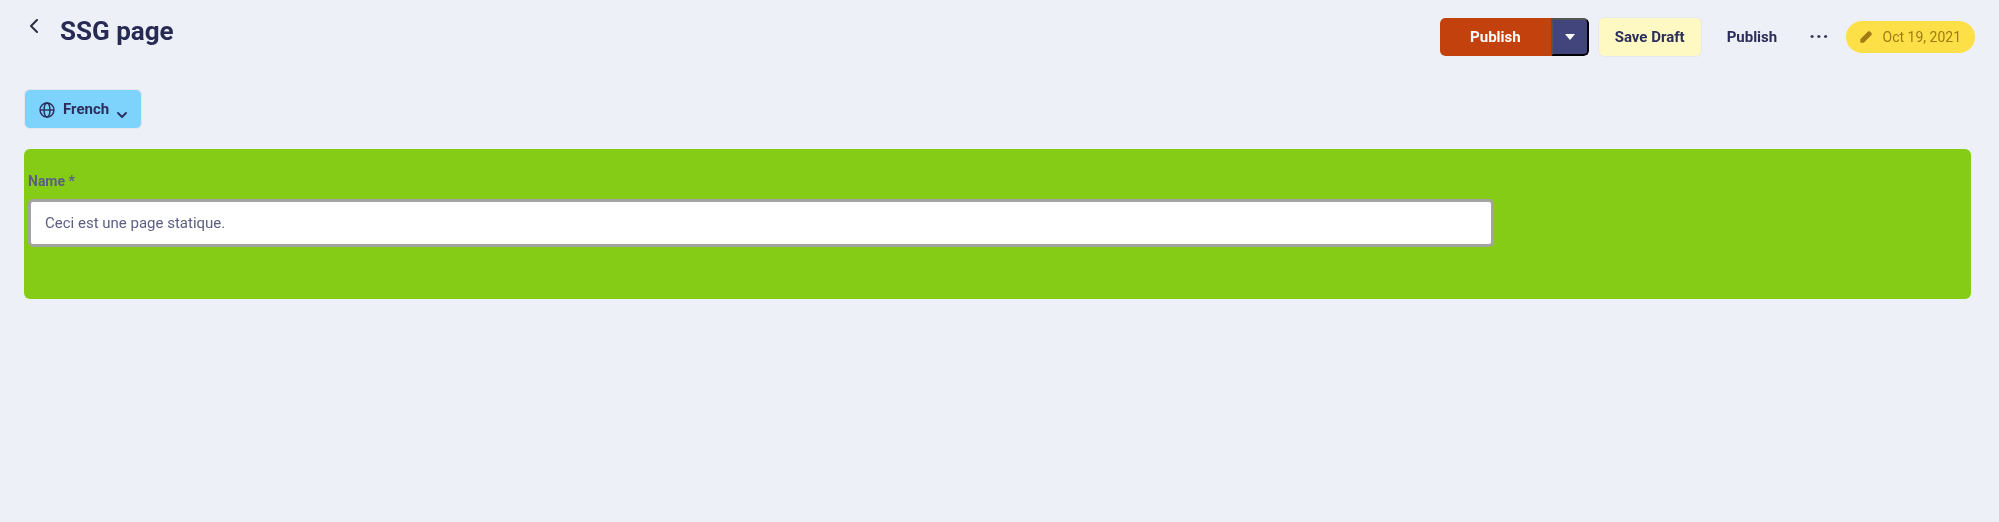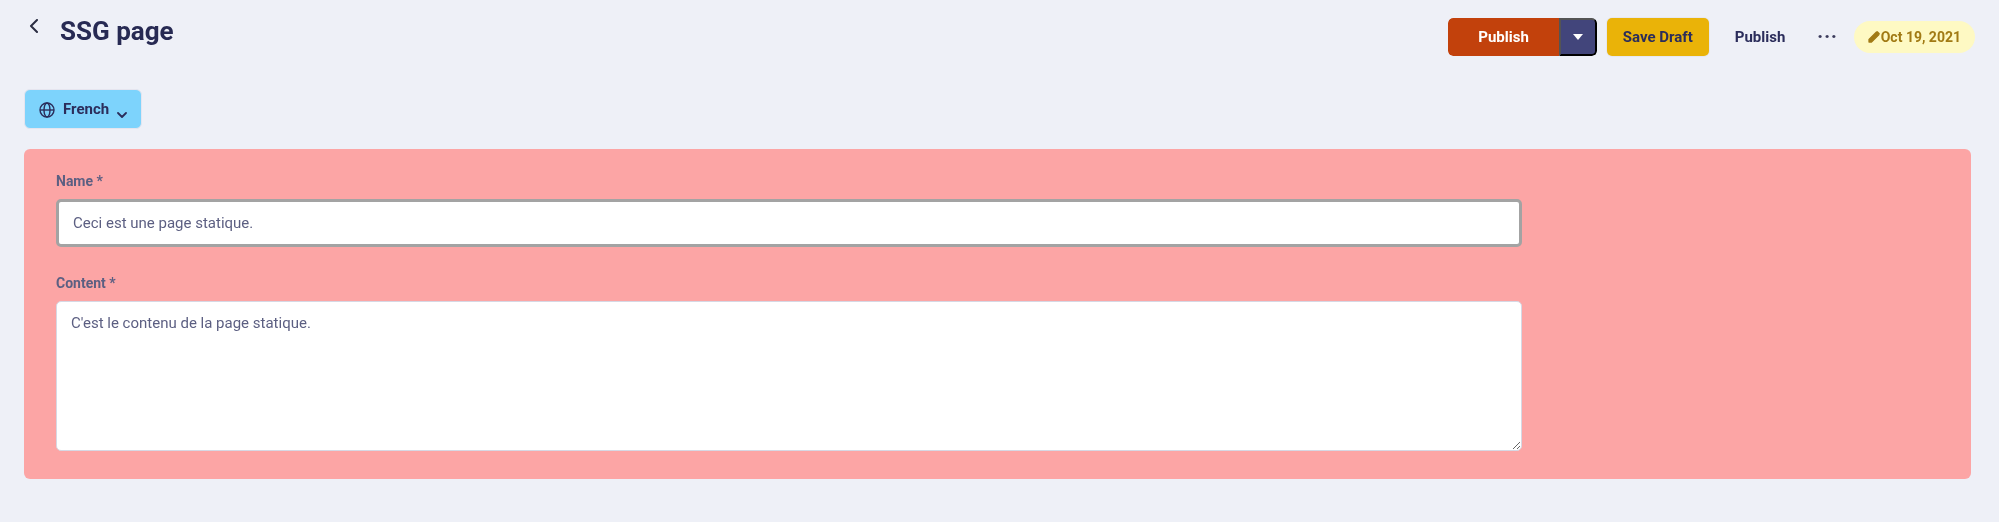--- a/index.html
+++ b/index.html
@@ -66,45 +66,45 @@
     .btn-publish-dd {
       background: #42457b;
       color: #fff;
       border-radius: 0 5px 5px 0;
       padding: 10px 12px;
       display: flex;
       align-items: center;
       justify-content: center;
     }
     .btn-save {
-      background: #eab308;
+      background: #fef9c3;
       box-shadow: 0 0 0 1px rgba(0,0,0,0.03);
     }
     .btn-preview {
       background: transparent;
       box-shadow: none;
     }
     .btn-more {
       background: transparent;
       padding: 10px 6px;
       font-weight: 900;
       letter-spacing: 1px;
       color: #3a3a5b;
       font-size: 18px;
     }
     .date-badge {
-      background: #fef9c3;
+      background: #fde047;
       color: #a17a14;
       padding: 8px 14px;
       border-radius: 20px;
       font-size: 14px;
-      font-weight: 700;
-      display: flex;
-      align-items: center;
-      gap: 0;
+      font-weight: 400;
+      display: flex;
+      align-items: center;
+      gap: 10px;
     }
     .secondary-row {
       display: flex;
       align-items: center;
       padding: 32px 24px 20px 24px;
       gap: 16px;
     }
     .lang-selector {
       background: #7dd3fc;
       border: 1px solid #e5e5ef;
@@ -122,24 +122,24 @@
       display: flex;
       align-items: center;
       gap: 8px;
       font-size: 15px;
       font-weight: 700;
       color: #2b2d5b;
       cursor: pointer;
       padding: 10px 6px;
     }
     .form-card {
-      background: #fca5a5;
+      background: #84cc16;
       margin: 0 28px 24px 24px;
       border-radius: 6px;
-      padding: 24px 32px;
+      padding: 24px 4px;
     }
     .form-group {
       max-width: 1466px;
       margin-bottom: 28px;
     }
     .form-label {
       font-size: 14px;
       font-weight: 700;
       color: #5c5f82;
       margin-bottom: 10px;
@@ -216,17 +216,13 @@
         <path d="M1 1 L5 5 L9 1" stroke="#2b2d5b" stroke-width="1.8" fill="none" stroke-linecap="round" stroke-linejoin="round"></path>
       </svg>
   </div>
 </div>
 
 <div class="form-card">
   <div class="form-group">
     <label class="form-label">Name *</label>
     <input type="text" class="text-input" value="Ceci est une page statique." style="">
   </div>
-  <div class="form-group" style="margin-bottom:0">
-    <label class="form-label">Content *</label>
-    <textarea class="textarea-input" style="">C'est le contenu de la page statique.</textarea>
-  </div>
 </div>
 
 </body></html>

